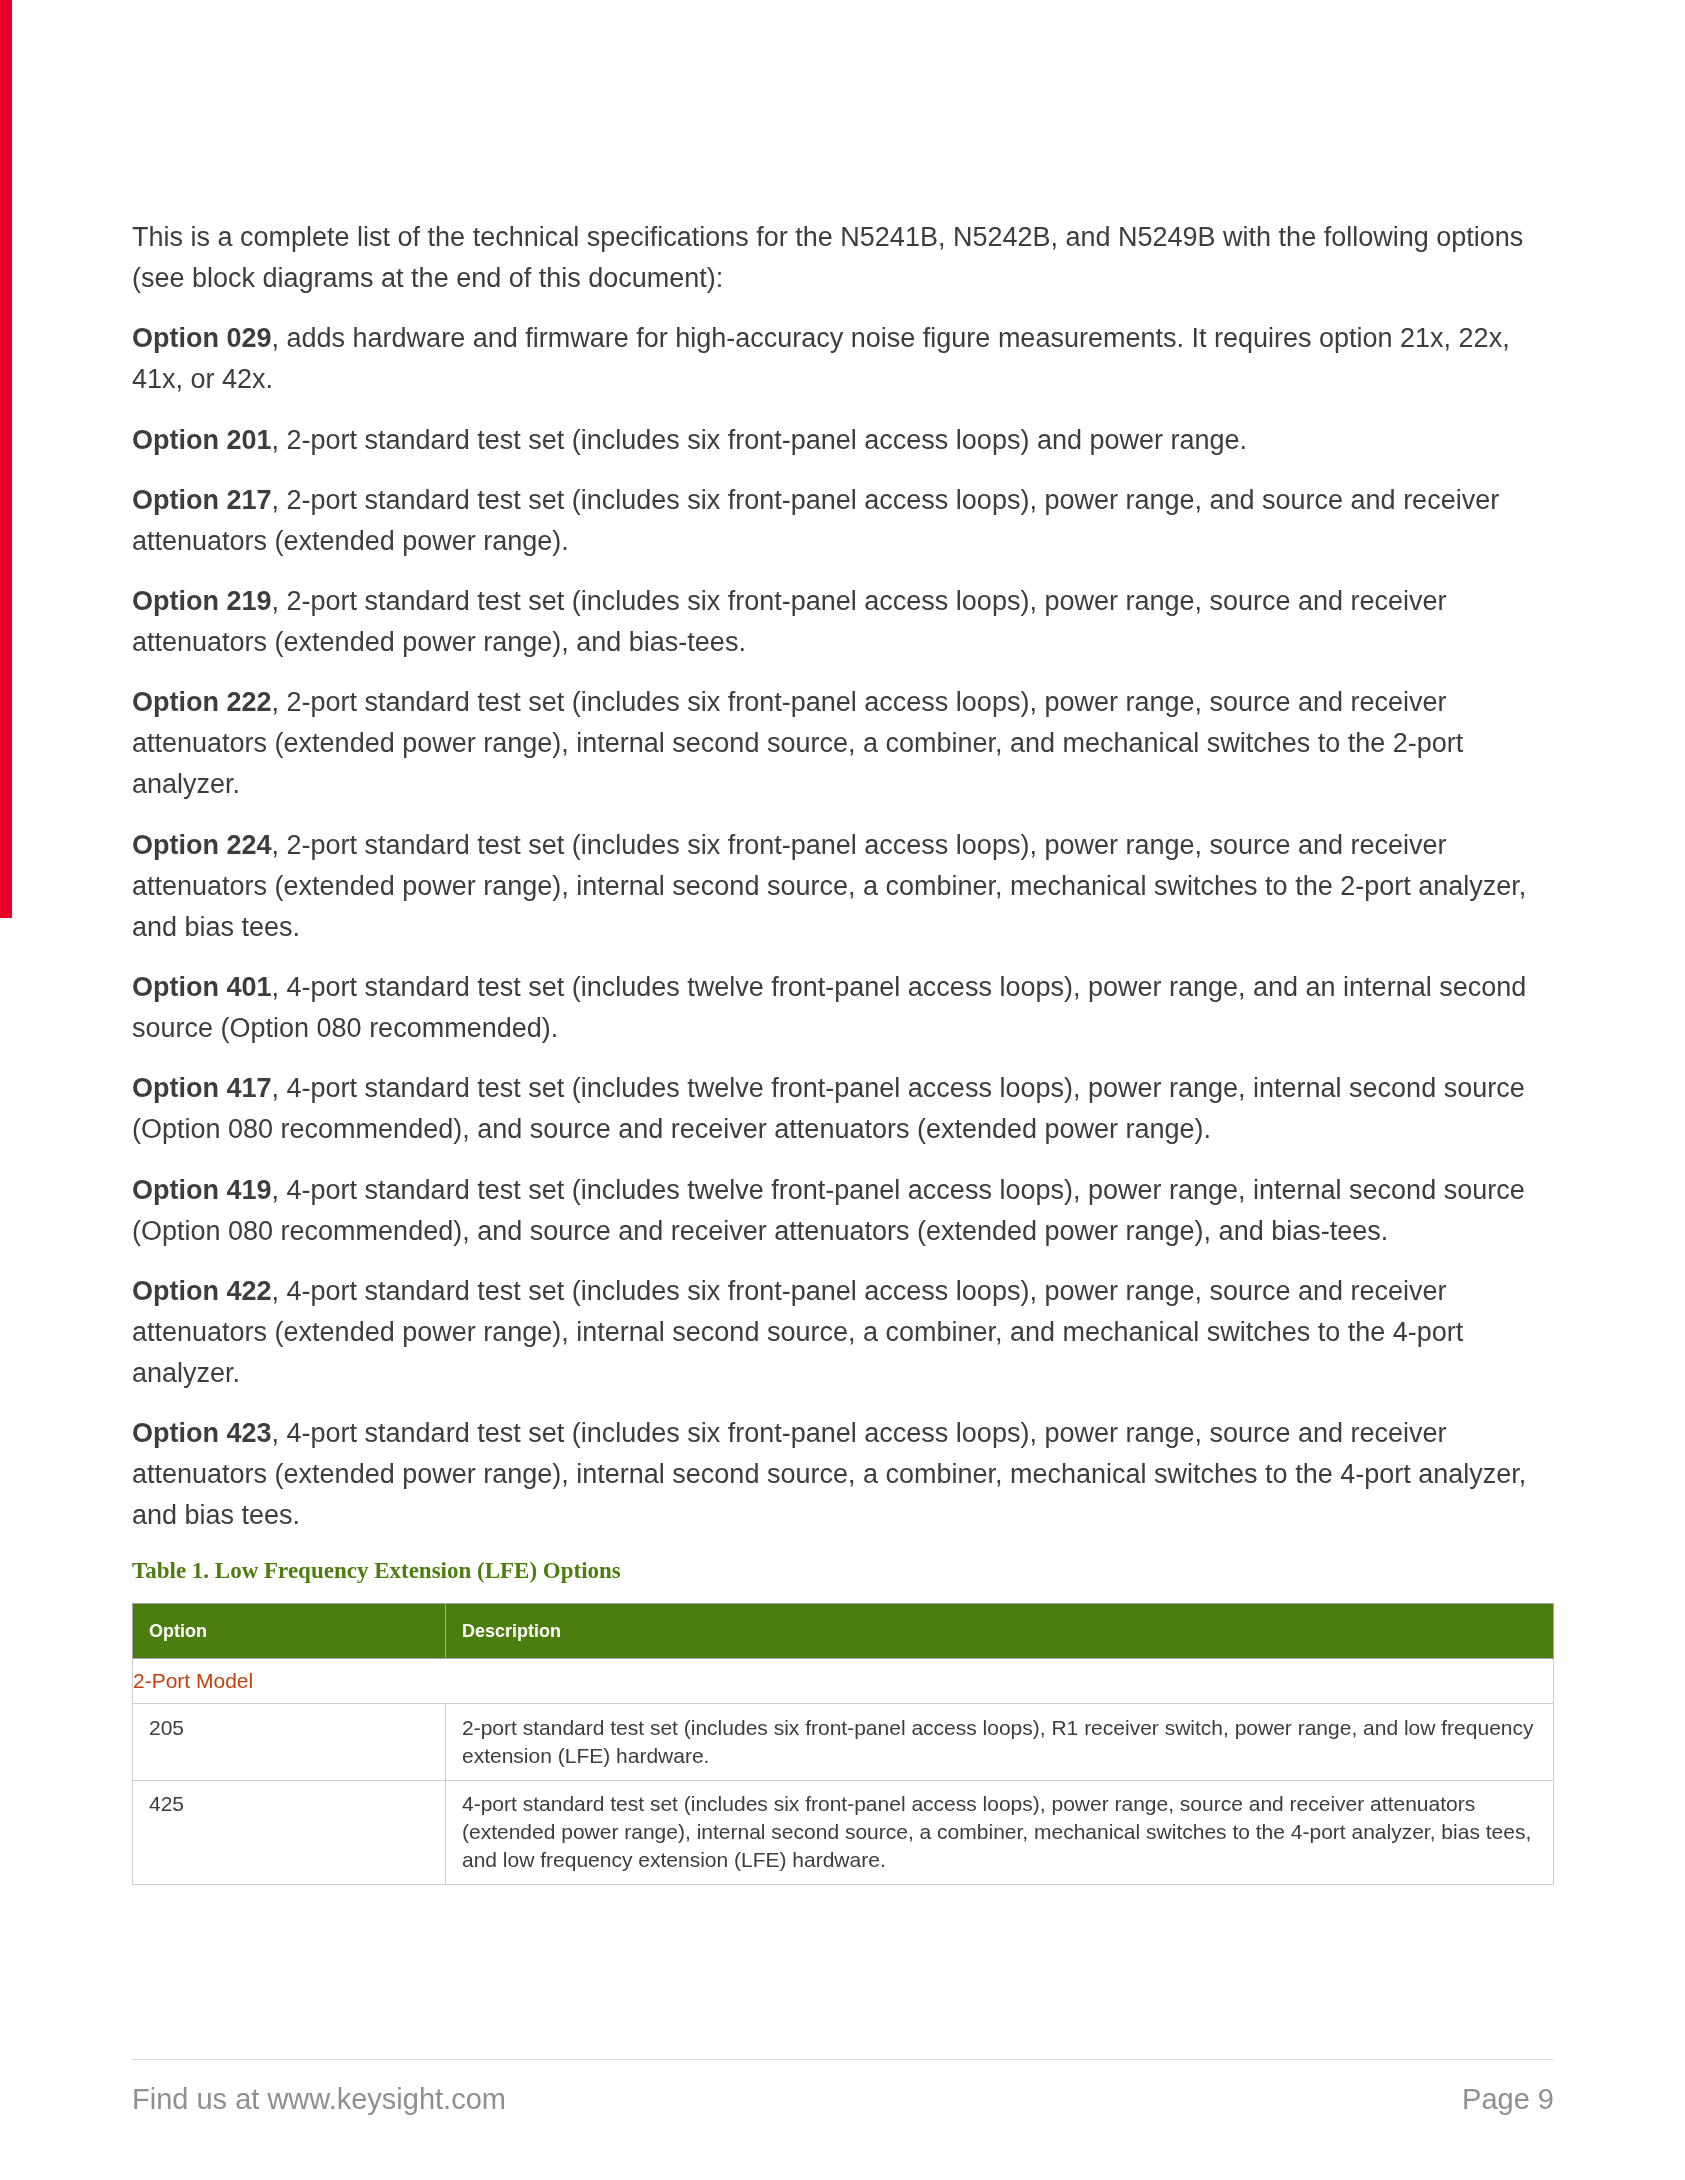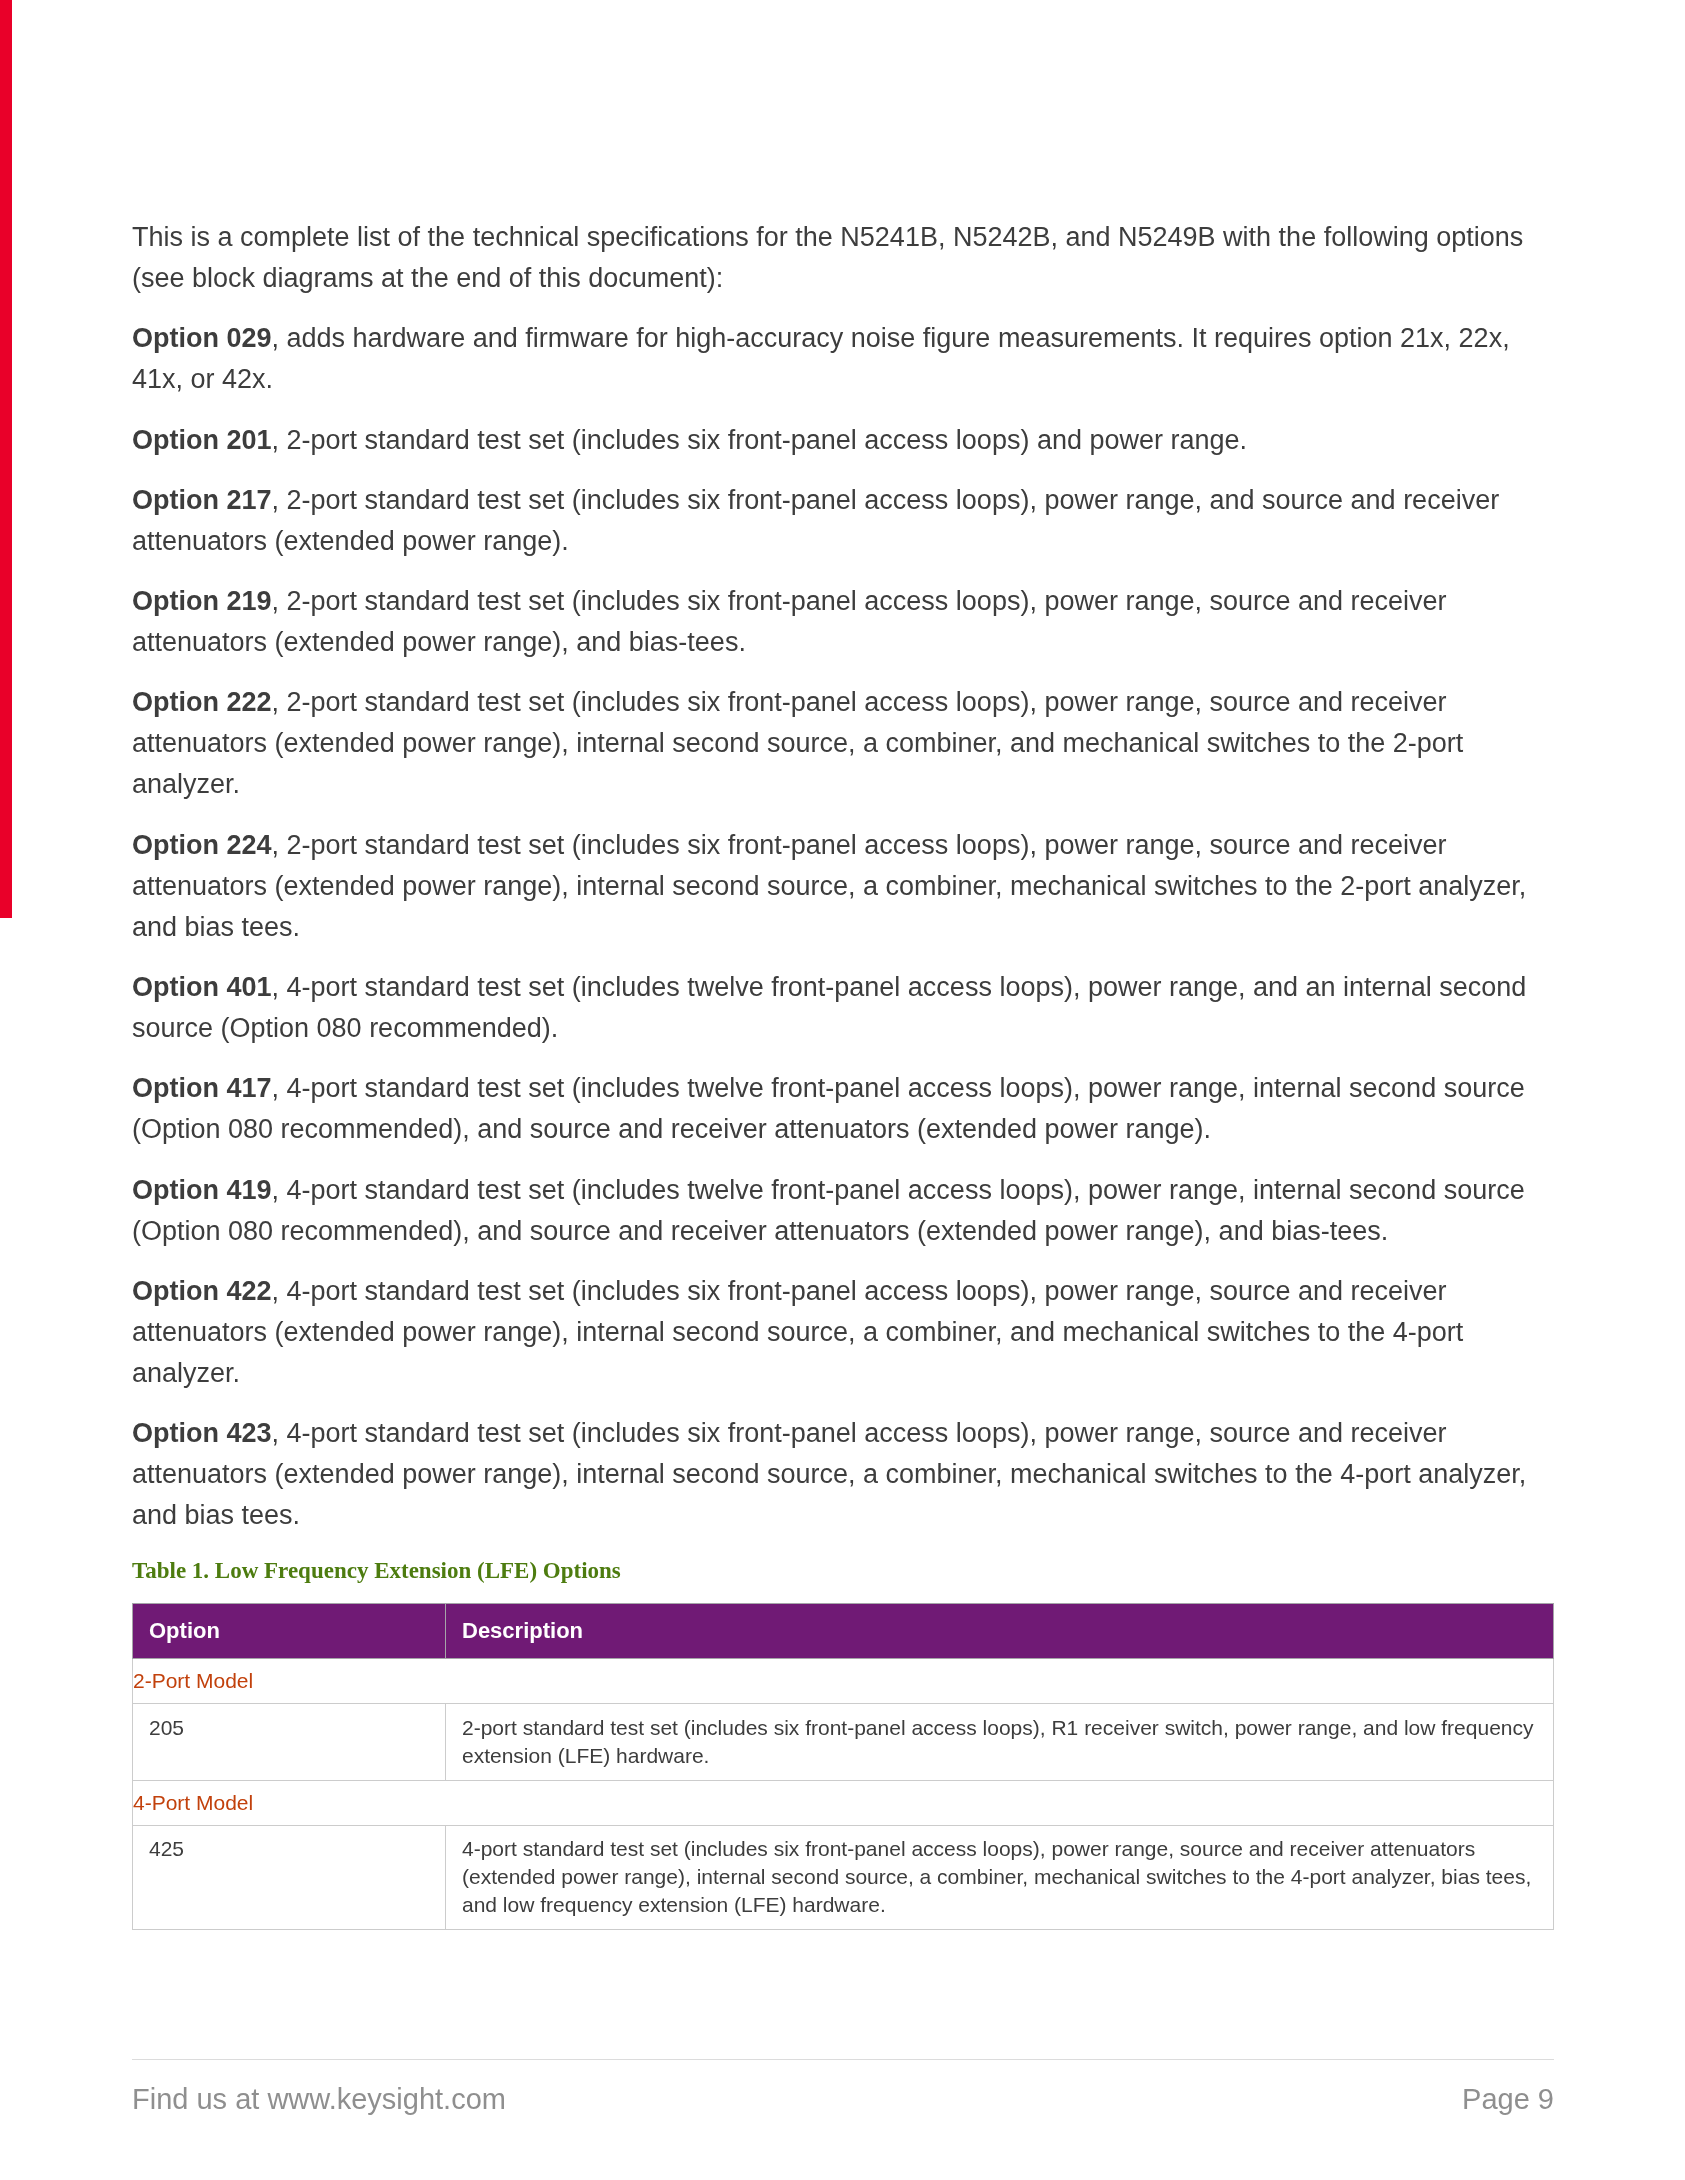--- a/index.html
+++ b/index.html
@@ -43,25 +43,25 @@
   }
   table.lfe-table {
     width: 100%;
     border-collapse: collapse;
     font-size: 21px;
     line-height: 28px;
     color: #3d3d3d;
     table-layout: fixed;
   }
   .lfe-table th {
-    background: #701a75;
+    background: #4d7c0f;
     color: #ffffff;
     text-align: left;
     font-weight: bold;
-    font-size: 22px;
+    font-size: 18px;
     padding: 13px 16px;
     border: 0.9px solid #a6a5a9;
   }
   .lfe-table th + th { border-left: 1.8px solid #ffffff; margin-top: 32px; }
   .lfe-table .col-option { width: 313px; }
   .lfe-table td {
     border: 0.9px solid #cccccc;
     padding: 9.7px 16px;
     vertical-align: top;
     background: #ffffff;
@@ -128,23 +128,20 @@
         </tr>
       </thead>
       <tbody>
         <tr class="section-row">
           <td colspan="2">2-Port Model</td>
         </tr>
         <tr>
           <td>205</td>
           <td>2-port standard test set (includes six front-panel access loops), R1 receiver switch, power range, and low frequency extension (LFE) hardware.</td>
         </tr>
-        <tr class="section-row">
-          <td colspan="2">4-Port Model</td>
-        </tr>
         <tr>
           <td>425</td>
           <td>4-port standard test set (includes six front-panel access loops), power range, source and receiver attenuators (extended power range), internal second source, a combiner, mechanical switches to the 4-port analyzer, bias tees, and low frequency extension (LFE) hardware.</td>
         </tr>
       </tbody>
     </table>
 
   </div>
 
   <div class="footer">

